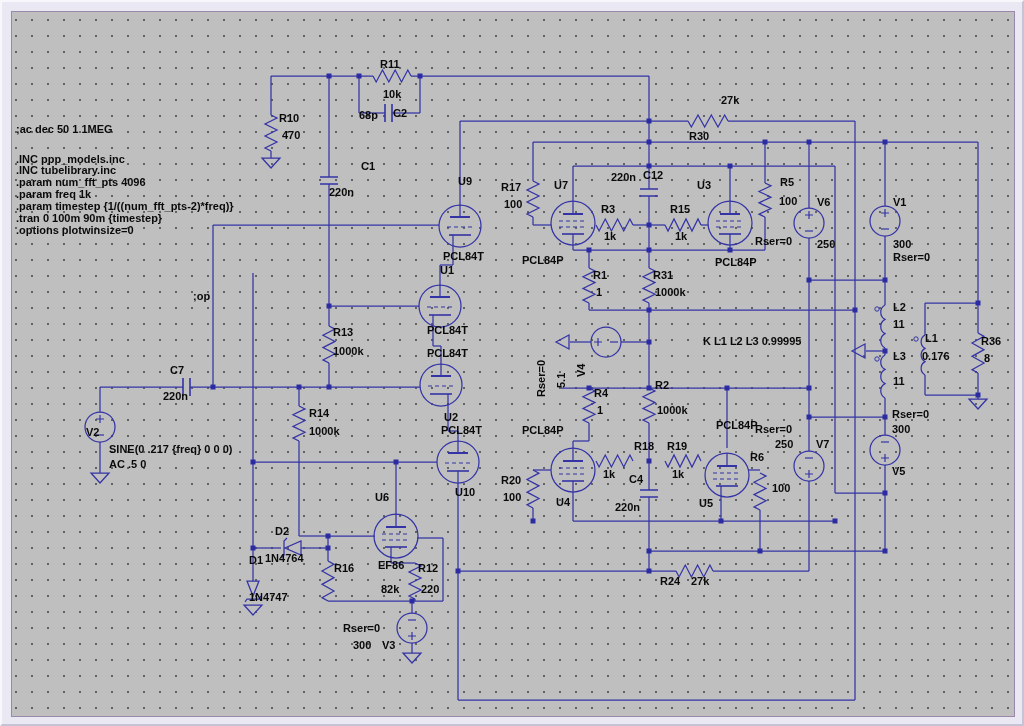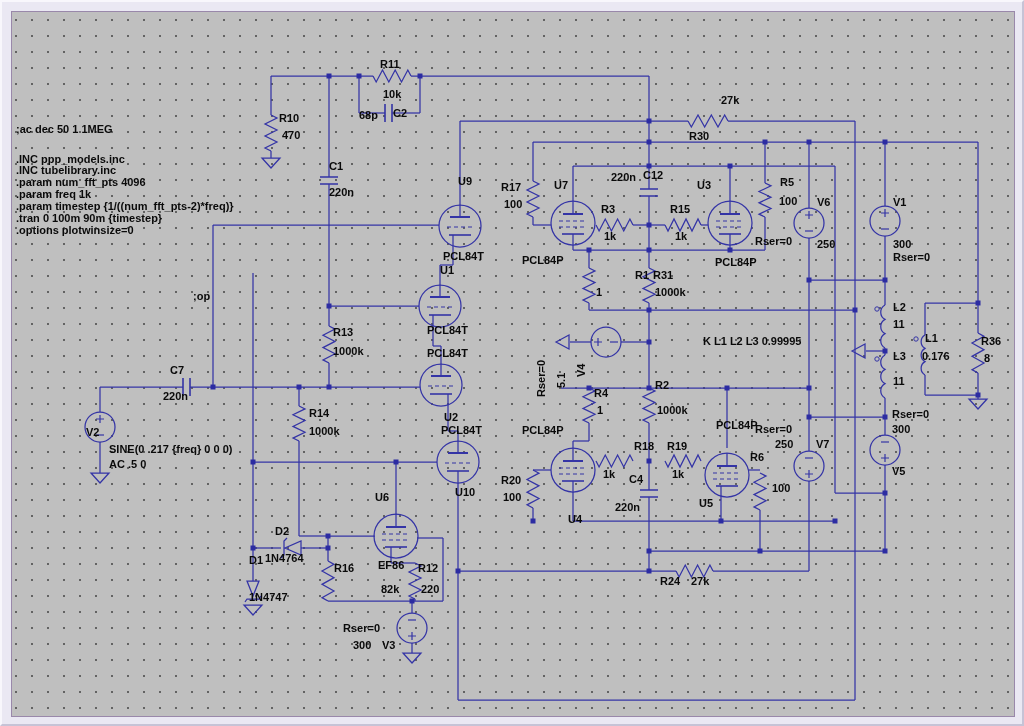--- a/index.html
+++ b/index.html
@@ -343,21 +343,21 @@
         <span class="lbl" style="left: 4px; top: 189px;">.param timestep {1/((num_fft_pts-2)*freq)}</span>
         <span class="lbl" style="left: 4px; top: 201px;">.tran 0 100m 90m {timestep}</span>
         <span class="lbl" style="left: 4px; top: 213px;">.options plotwinsize=0</span>
         <span class="lbl" style="left: 181px; top: 279px;">;op</span>
         <span class="lbl" style="left: 267px; top: 101px;">R10</span>
         <span class="lbl" style="left: 270px; top: 118px;">470</span>
         <span class="lbl" style="left: 368px; top: 47px;">R11</span>
         <span class="lbl" style="left: 371px; top: 77px;">10k</span>
         <span class="lbl" style="left: 347px; top: 98px;">68p</span>
         <span class="lbl" style="left: 381px; top: 96px;">C2</span>
-        <span class="lbl" style="left: 317px; top: 149px;">C1</span>
+        <span class="lbl" style="left: 317px; top: 149px; padding-left: 32px;">C1</span>
         <span class="lbl" style="left: 317px; top: 175px;">220n</span>
         <span class="lbl" style="left: 677px; top: 83px; margin-top: 36px;">R30</span>
         <span class="lbl" style="left: 709px; top: 83px;">27k</span>
         <span class="lbl" style="left: 446px; top: 164px;">U9</span>
         <span class="lbl" style="left: 431px; top: 239px;">PCL84T</span>
         <span class="lbl" style="left: 489px; top: 170px;">R17</span>
         <span class="lbl" style="left: 492px; top: 187px;">100</span>
         <span class="lbl" style="left: 542px; top: 168px;">U7</span>
         <span class="lbl" style="left: 510px; top: 243px;">PCL84P</span>
         <span class="lbl" style="left: 589px; top: 192px;">R3</span>
@@ -369,21 +369,21 @@
         <span class="lbl" style="left: 685px; top: 168px;">U3</span>
         <span class="lbl" style="left: 703px; top: 245px;">PCL84P</span>
         <span class="lbl" style="left: 768px; top: 165px;">R5</span>
         <span class="lbl" style="left: 767px; top: 184px;">100</span>
         <span class="lbl" style="left: 805px; top: 185px;">V6</span>
         <span class="lbl" style="left: 805px; top: 227px;">250</span>
         <span class="lbl" style="left: 743px; top: 224px;">Rser=0</span>
         <span class="lbl" style="left: 881px; top: 185px;">V1</span>
         <span class="lbl" style="left: 881px; top: 227px;">300</span>
         <span class="lbl" style="left: 881px; top: 240px;">Rser=0</span>
-        <span class="lbl" style="left: 581px; top: 258px; margin-left: 42px;">R1</span>
+        <span class="lbl" style="left: 581px; top: 258px;">R1</span>
         <span class="lbl" style="left: 584px; top: 275px;">1</span>
         <span class="lbl" style="left: 641px; top: 258px;">R31</span>
         <span class="lbl" style="left: 643px; top: 275px;">1000k</span>
         <span class="lbl" style="left: 321px; top: 315px;">R13</span>
         <span class="lbl" style="left: 321px; top: 334px;">1000k</span>
         <span class="lbl" style="left: 428px; top: 253px;">U1</span>
         <span class="lbl" style="left: 415px; top: 313px;">PCL84T</span>
         <span class="lbl" style="left: 415px; top: 336px;">PCL84T</span>
         <span class="lbl" style="left: 432px; top: 400px;">U2</span>
         <span class="lbl" style="left: 429px; top: 413px;">PCL84T</span>
@@ -411,21 +411,21 @@
         <span class="lbl" style="left: 587px; top: 429px; margin-left: 35px;">R18</span>
         <span class="lbl" style="left: 591px; top: 457px;">1k</span>
         <span class="lbl" style="left: 617px; top: 462px;">C4</span>
         <span class="lbl" style="left: 603px; top: 490px;">220n</span>
         <span class="lbl" style="left: 655px; top: 429px;">R19</span>
         <span class="lbl" style="left: 660px; top: 457px;">1k</span>
         <span class="lbl" style="left: 738px; top: 440px;">R6</span>
         <span class="lbl" style="left: 760px; top: 471px;">100</span>
         <span class="lbl" style="left: 489px; top: 463px;">R20</span>
         <span class="lbl" style="left: 491px; top: 480px;">100</span>
-        <span class="lbl" style="left: 556px; top: 485px; margin-top: 17px;">U4</span>
+        <span class="lbl" style="left: 544px; top: 485px;">U4</span>
         <span class="lbl" style="left: 687px; top: 486px;">U5</span>
         <span class="lbl" style="left: 880px; top: 397px;">Rser=0</span>
         <span class="lbl" style="left: 880px; top: 412px;">300</span>
         <span class="lbl" style="left: 880px; top: 454px;">V5</span>
         <span class="lbl" style="left: 881px; top: 290px;">L2</span>
         <span class="lbl" style="left: 881px; top: 307px;">11</span>
         <span class="lbl" style="left: 881px; top: 339px;">L3</span>
         <span class="lbl" style="left: 881px; top: 364px;">11</span>
         <span class="lbl" style="left: 913px; top: 321px;">L1</span>
         <span class="lbl" style="left: 910px; top: 339px;">0.176</span>

